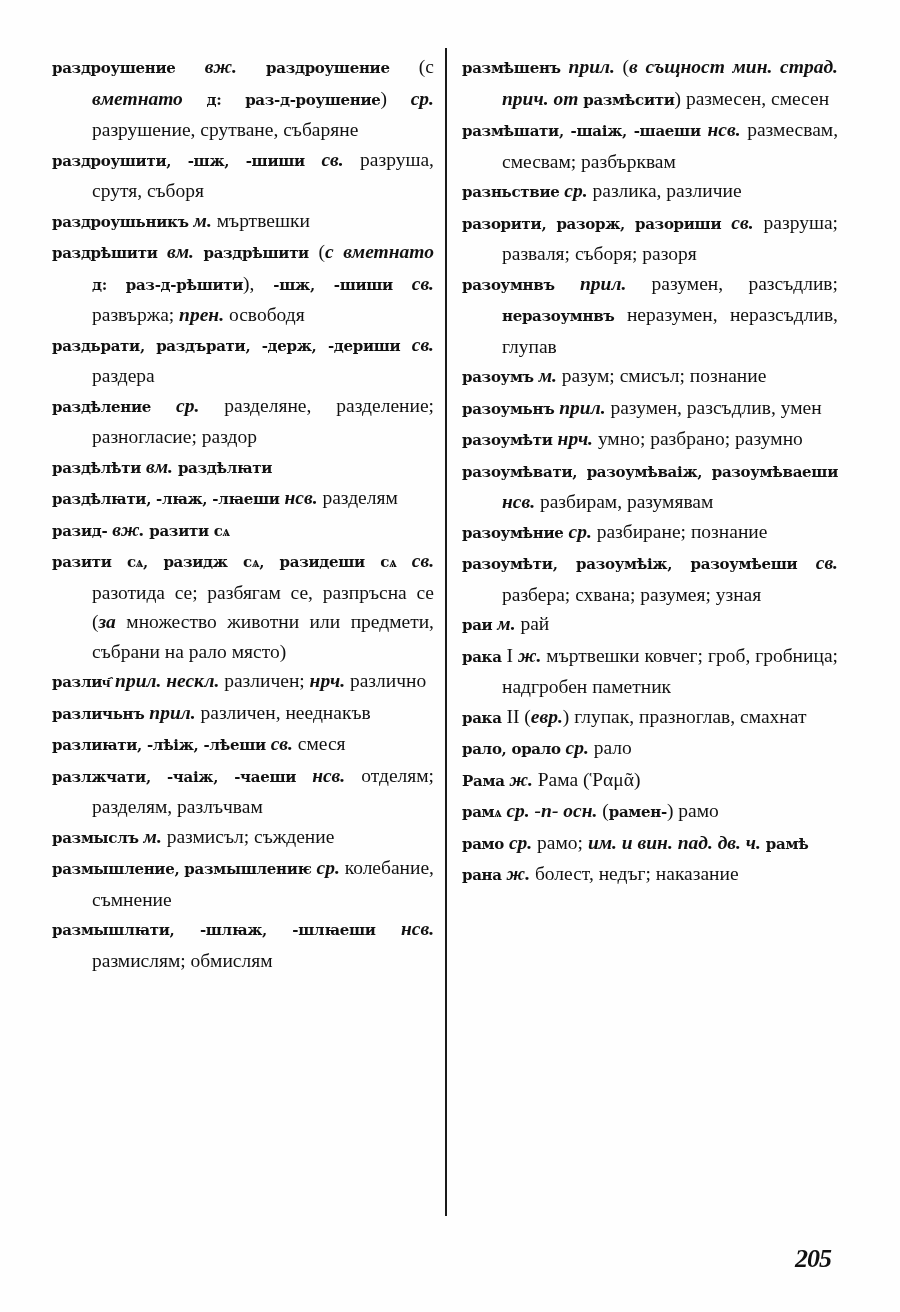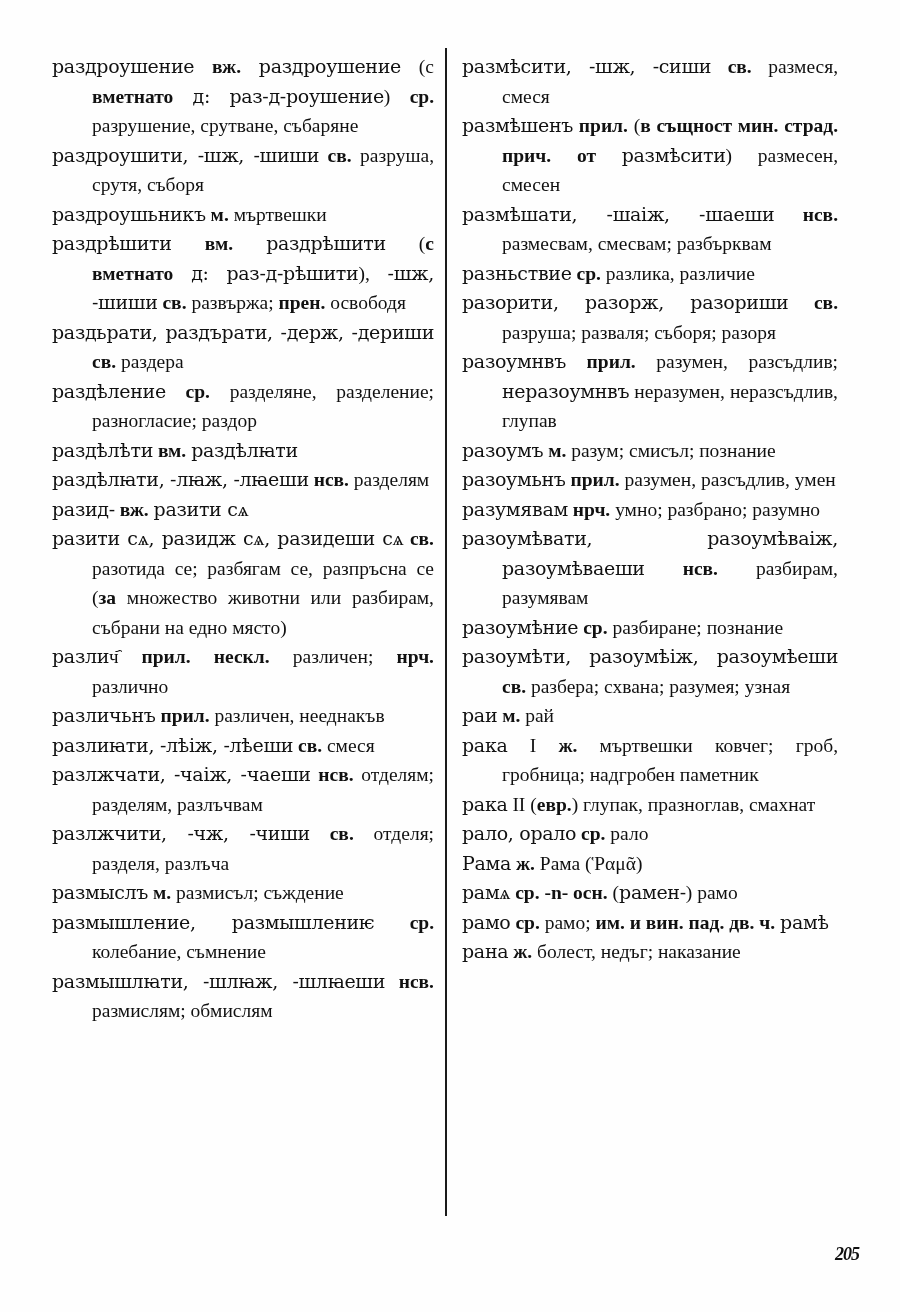--- a/index.html
+++ b/index.html
@@ -3,60 +3,58 @@
 <meta charset="utf-8">
 <style>
   html, body { margin: 0; padding: 0; background: #ffffff; }
   body { width: 900px; height: 1312px; position: relative; overflow: hidden; color: #111; }
   .page { position: absolute; left: 0; top: 0; width: 900px; height: 1312px; background: #fefefe; }
   .col { position: absolute; top: 52px; font-family: "Liberation Serif", "DejaVu Serif", serif; font-size: 19.5px; line-height: 29.5px; text-align: justify; }
   .col-left { left: 52px; width: 382px; }
   .col-right { left: 462px; width: 376px; }
   .divider { position: absolute; left: 445px; top: 48px; width: 2px; height: 1168px; background: #1a1a1a; }
   .entry { padding-left: 40px; text-indent: -40px; margin: 0; }
-  .hw { font-family: "DejaVu Serif", serif; font-weight: normal; font-size: 19px; letter-spacing: -0.3px; }
-  .ab { font-weight: bold; }
+  .hw { font-family: "DejaVu Serif", serif; font-weight: bold; font-size: 15px; letter-spacing: -0.3px; }
+  .ab { font-style: italic; font-weight: bold; }
   .tx { font-weight: normal; }
-  .page-number { position: absolute; left: 795px; top: 1244px; font-family: "Liberation Serif", serif; font-weight: bold; font-style: italic; font-size: 18px; letter-spacing: -1px; margin-left: 40px; }
+  .page-number { position: absolute; left: 795px; top: 1244px; font-family: "Liberation Serif", serif; font-weight: bold; font-style: italic; font-size: 26px; letter-spacing: -1px; }
 </style>
 </head>
 <body>
 
 <div class="page">
   <div class="col col-left" id="col-0">
       <p class="entry"><span class="hw">раздроушение</span><span class="tx"> </span><span class="ab">вж.</span><span class="tx"> </span><span class="hw">раздроушение</span><span class="tx"> (с </span><span class="ab">вметнато</span><span class="tx"> </span><span class="hw">д:</span><span class="tx"> </span><span class="hw">раз-д-роушение</span><span class="tx">) </span><span class="ab">ср.</span><span class="tx"> разрушение, срутване, събаряне</span></p>
       <p class="entry"><span class="hw">раздроушити, -шж, -шиши</span><span class="tx"> </span><span class="ab">св.</span><span class="tx"> разруша, срутя, съборя</span></p>
       <p class="entry"><span class="hw">раздроушьникъ</span><span class="tx"> </span><span class="ab">м.</span><span class="tx"> мъртвешки</span></p>
       <p class="entry"><span class="hw">раздрѣшити</span><span class="tx"> </span><span class="ab">вм.</span><span class="tx"> </span><span class="hw">раздрѣшити</span><span class="tx"> (</span><span class="ab">с вметнато</span><span class="tx"> </span><span class="hw">д:</span><span class="tx"> </span><span class="hw">раз-д-рѣшити</span><span class="tx">), </span><span class="hw">-шж, -шиши</span><span class="tx"> </span><span class="ab">св.</span><span class="tx"> развържа; </span><span class="ab">прен.</span><span class="tx"> освободя</span></p>
       <p class="entry"><span class="hw">раздьрати, раздърати, -держ, -дериши</span><span class="tx"> </span><span class="ab">св.</span><span class="tx"> раздера</span></p>
       <p class="entry"><span class="hw">раздѣление</span><span class="tx"> </span><span class="ab">ср.</span><span class="tx"> разделяне, разделение; разногласие; раздор</span></p>
       <p class="entry"><span class="hw">раздѣлѣти</span><span class="tx"> </span><span class="ab">вм.</span><span class="tx"> </span><span class="hw">раздѣлꙗти</span></p>
       <p class="entry"><span class="hw">раздѣлꙗти, -лꙗж, -лꙗеши</span><span class="tx"> </span><span class="ab">нсв.</span><span class="tx"> разделям</span></p>
       <p class="entry"><span class="hw">разид-</span><span class="tx"> </span><span class="ab">вж.</span><span class="tx"> </span><span class="hw">разити сѧ</span></p>
-      <p class="entry"><span class="hw">разити сѧ, разидж сѧ, разидеши сѧ</span><span class="tx"> </span><span class="ab">св.</span><span class="tx"> разотида се; разбягам се, разпръсна се (</span><span class="ab">за</span><span class="tx"> множество животни или разбирам, събрани на едно място)</span></p>
+      <p class="entry"><span class="hw">разити сѧ, разидж сѧ, разидеши сѧ</span><span class="tx"> </span><span class="ab">св.</span><span class="tx"> разотида се; разбягам се, разпръсна се (</span><span class="ab">за</span><span class="tx"> множество животни или предмети, събрани на рало място)</span></p>
       <p class="entry"><span class="hw">различ҄</span><span class="tx"> </span><span class="ab">прил. нескл.</span><span class="tx"> различен; </span><span class="ab">нрч.</span><span class="tx"> различно</span></p>
       <p class="entry"><span class="hw">различьнъ</span><span class="tx"> </span><span class="ab">прил.</span><span class="tx"> различен, нееднакъв</span></p>
       <p class="entry"><span class="hw">разлиꙗти, -лѣіж, -лѣеши</span><span class="tx"> </span><span class="ab">св.</span><span class="tx"> смеся</span></p>
       <p class="entry"><span class="hw">разлжчати, -чаіж, -чаеши</span><span class="tx"> </span><span class="ab">нсв.</span><span class="tx"> отделям; разделям, разлъчвам</span></p>
-      <p class="entry"><span class="hw">разлжчити, -чж, -чиши</span><span class="tx"> </span><span class="ab">св.</span><span class="tx"> отделя; разделя, разлъча</span></p>
       <p class="entry"><span class="hw">размыслъ</span><span class="tx"> </span><span class="ab">м.</span><span class="tx"> размисъл; съждение</span></p>
       <p class="entry"><span class="hw">размышление, размышлениѥ</span><span class="tx"> </span><span class="ab">ср.</span><span class="tx"> колебание, съмнение</span></p>
       <p class="entry"><span class="hw">размышлꙗти, -шлꙗж, -шлꙗеши</span><span class="tx"> </span><span class="ab">нсв.</span><span class="tx"> размислям; обмислям</span></p>
     </div>
   <div class="divider"></div>
   <div class="col col-right" id="col-1">
-      <p class="entry"><span class="hw">размѣсити, -шж, -сиши</span><span class="tx"> </span><span class="ab">св.</span><span class="tx"> размеся, смеся</span></p>
       <p class="entry"><span class="hw">размѣшенъ</span><span class="tx"> </span><span class="ab">прил.</span><span class="tx"> (</span><span class="ab">в същност мин. страд. прич. от</span><span class="tx"> </span><span class="hw">размѣсити</span><span class="tx">) размесен, смесен</span></p>
       <p class="entry"><span class="hw">размѣшати, -шаіж, -шаеши</span><span class="tx"> </span><span class="ab">нсв.</span><span class="tx"> размесвам, смесвам; разбърквам</span></p>
       <p class="entry"><span class="hw">разньствие</span><span class="tx"> </span><span class="ab">ср.</span><span class="tx"> разлика, различие</span></p>
       <p class="entry"><span class="hw">разорити, разорж, разориши</span><span class="tx"> </span><span class="ab">св.</span><span class="tx"> разруша; разваля; съборя; разоря</span></p>
       <p class="entry"><span class="hw">разоумнвъ</span><span class="tx"> </span><span class="ab">прил.</span><span class="tx"> разумен, разсъдлив; </span><span class="hw">неразоумнвъ</span><span class="tx"> неразумен, неразсъдлив, глупав</span></p>
       <p class="entry"><span class="hw">разоумъ</span><span class="tx"> </span><span class="ab">м.</span><span class="tx"> разум; смисъл; познание</span></p>
       <p class="entry"><span class="hw">разоумьнъ</span><span class="tx"> </span><span class="ab">прил.</span><span class="tx"> разумен, разсъдлив, умен</span></p>
-      <p class="entry"><span class="hw">разумявам</span><span class="tx"> </span><span class="ab">нрч.</span><span class="tx"> умно; разбрано; разумно</span></p>
+      <p class="entry"><span class="hw">разоумѣти</span><span class="tx"> </span><span class="ab">нрч.</span><span class="tx"> умно; разбрано; разумно</span></p>
       <p class="entry"><span class="hw">разоумѣвати, разоумѣваіж, разоумѣваеши</span><span class="tx"> </span><span class="ab">нсв.</span><span class="tx"> разбирам, разумявам</span></p>
       <p class="entry"><span class="hw">разоумѣние</span><span class="tx"> </span><span class="ab">ср.</span><span class="tx"> разбиране; познание</span></p>
       <p class="entry"><span class="hw">разоумѣти, разоумѣіж, разоумѣеши</span><span class="tx"> </span><span class="ab">св.</span><span class="tx"> разбера; схвана; разумея; узная</span></p>
       <p class="entry"><span class="hw">раи</span><span class="tx"> </span><span class="ab">м.</span><span class="tx"> рай</span></p>
       <p class="entry"><span class="hw">рака</span><span class="tx"> I </span><span class="ab">ж.</span><span class="tx"> мъртвешки ковчег; гроб, гробница; надгробен паметник</span></p>
       <p class="entry"><span class="hw">рака</span><span class="tx"> II (</span><span class="ab">евр.</span><span class="tx">) глупак, празноглав, смахнат</span></p>
       <p class="entry"><span class="hw">рало, орало</span><span class="tx"> </span><span class="ab">ср.</span><span class="tx"> рало</span></p>
       <p class="entry"><span class="hw">Рама</span><span class="tx"> </span><span class="ab">ж.</span><span class="tx"> Рама (Ῥαμᾶ)</span></p>
       <p class="entry"><span class="hw">рамѧ</span><span class="tx"> </span><span class="ab">ср. -n- осн.</span><span class="tx"> (</span><span class="hw">рамен-</span><span class="tx">) рамо</span></p>
       <p class="entry"><span class="hw">рамо</span><span class="tx"> </span><span class="ab">ср.</span><span class="tx"> рамо; </span><span class="ab">им. и вин. пад. дв. ч.</span><span class="tx"> </span><span class="hw">рамѣ</span></p>

